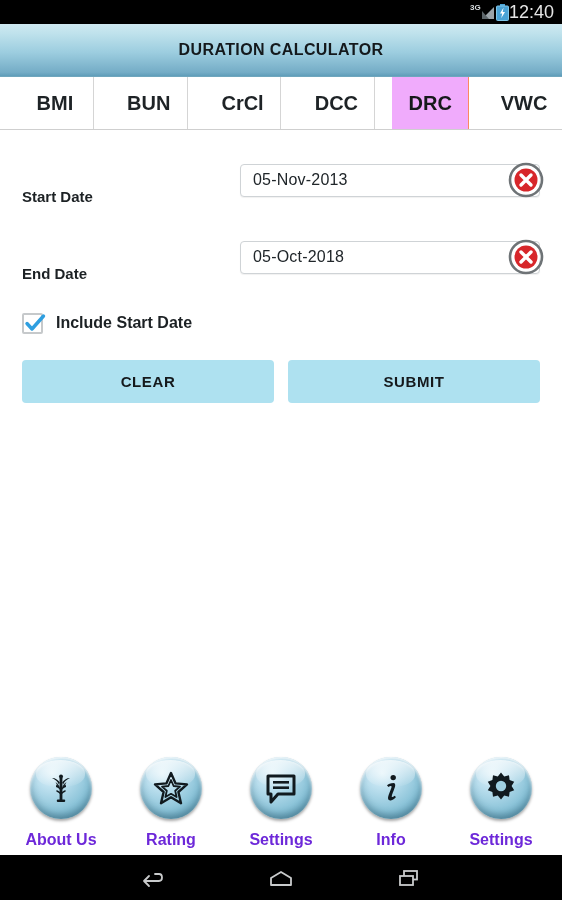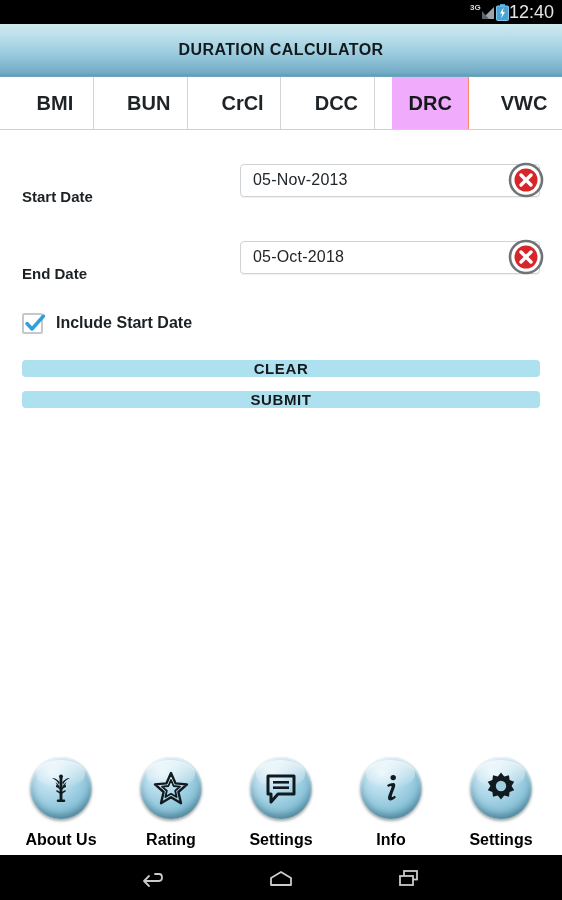--- a/index.html
+++ b/index.html
@@ -86,21 +86,21 @@
   .cb {
     width: 21px; height: 21px; border: 2px solid #c6c9cb; background: #fff;
     border-radius: 2px; position: relative; cursor: pointer; flex: 0 0 21px;
   }
   .cb svg { position: absolute; left: -2px; top: -5px; }
   .checkrow .cb-label {
     margin-left: 13px; font-size: 16px; font-weight: bold; color: #1c2124;
   }
 
   
-  .actions { display: flex; gap: 14px; margin-top: 24px; flex-direction: column; }
+  .actions { display: flex; gap: 14px; margin-top: 24px; }
   .btn {
     flex: 1 1 0; height: 43px; background: #aee1f0; border: none;
     border-radius: 4px; font-size: 15px; font-weight: bold; color: #15191c;
     letter-spacing: 0.6px; cursor: pointer;
     font-family: "Liberation Sans", sans-serif;
   }
 
   
   .bottomnav {
     position: absolute; left: 0; right: 0; bottom: 45px;
@@ -123,21 +123,21 @@
     position: relative; overflow: hidden;
   }
   .navcircle::after {
     content: ""; position: absolute; left: 9%; top: 5%;
     width: 80%; height: 44%; border-radius: 50% 50% 45% 45%;
     background: linear-gradient(to bottom, rgba(255,255,255,0.72), rgba(255,255,255,0.04));
     pointer-events: none;
   }
   .navcircle svg { position: relative; z-index: 2; }
   .navlabel {
-    margin-top: 12px; font-size: 16px; font-weight: bold; color: #000000;
+    margin-top: 12px; font-size: 16px; font-weight: bold; color: #6d28d9;
   }
 
   
   .navbar {
     position: absolute; left: 0; right: 0; bottom: 0;
     height: 45px; background: #000000;
     display: flex; align-items: center; justify-content: center; gap: 88px;
   }
   .navbtn { width: 40px; height: 30px; display: flex; align-items: center; justify-content: center; cursor: pointer; }
 </style>

